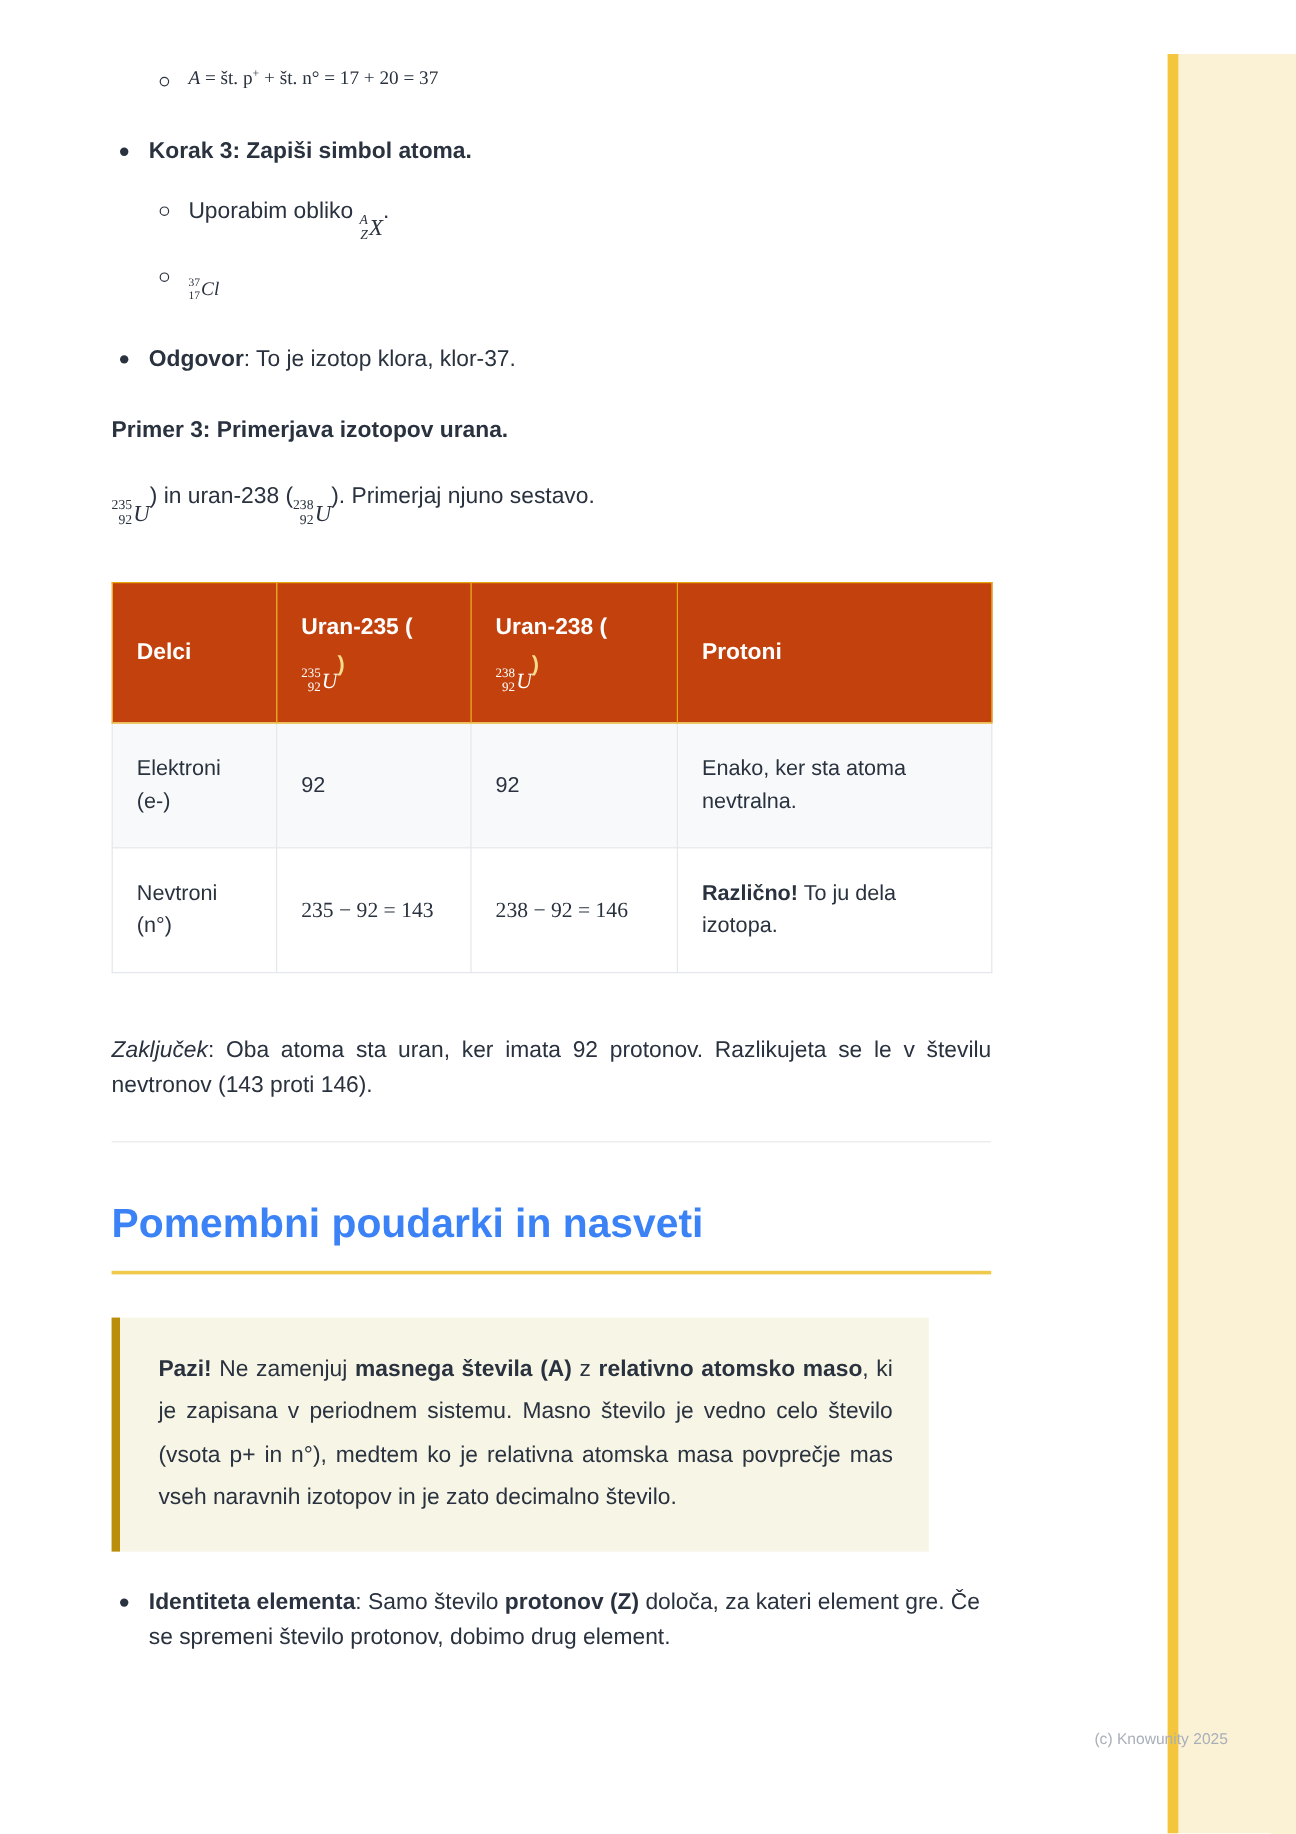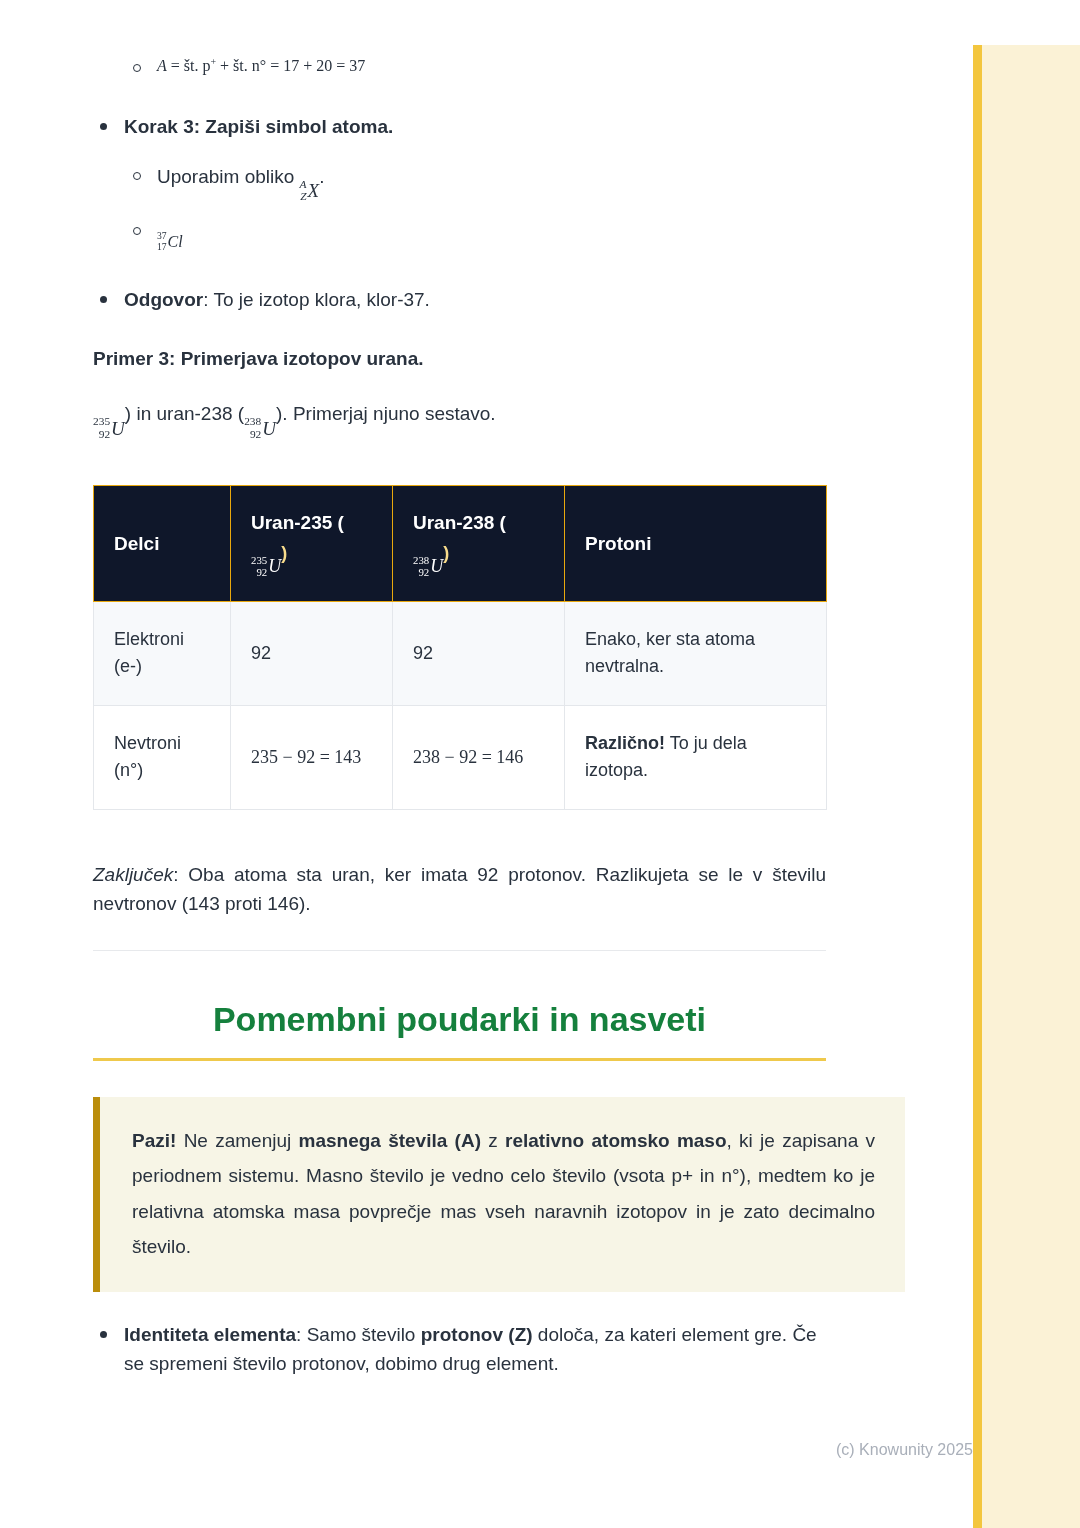--- a/index.html
+++ b/index.html
@@ -49,56 +49,56 @@
   .nuclide .scripts {
     display: inline-flex; flex-direction: column; align-items: flex-end;
     font-size: 0.60em; line-height: 1.12; margin-right: 1px;
   }
   .nuclide .sym { font-style: italic; }
   .nuclide.it .scripts { font-style: italic; }
 
   
   table.compare { border-collapse: collapse; width: 733px; margin-top: 44px; margin-bottom: 50px; font-size: 18px; table-layout: fixed; }
   .compare th {
-    background: #0f172a; color: #ffffff; text-align: left;
+    background: #c2410c; color: #ffffff; text-align: left;
     font-weight: 700; font-size: 19px; vertical-align: middle;
     padding: 22px 20px; height: 104px; border: 1px solid #E8A80D;
   }
   .compare td {
     border: 1px solid #E4E7EB; padding: 22px 20px; vertical-align: middle;
     background: #ffffff; height: 104px; line-height: 1.5;
   }
   .compare tr.alt td { background: #F7F9FB; }
   .compare .th-top { display: block; }
   .compare .th-bottom { display: block; font-weight: 400; font-size: 18px; margin-top: 3px; }
   .compare .paren { color: #F8DC8C; font-weight: 700; }
   .compare .block { display: block; }
   .compare .math-cell { font-family: "Liberation Serif", serif; font-size: 18px; }
 
   .para { width: 733px; }
   .justify { text-align: justify; }
   .italic-lead { font-style: italic; }
 
   .divider { border: none; height: 1px; background: #E7E9EC; width: 733px; }
 
-  .section-title { font-size: 34px; font-weight: 700; color: #15803d; line-height: 1.2; text-align: center; }
+  .section-title { font-size: 34px; font-weight: 700; color: #3b82f6; line-height: 1.2; }
   .title-underline { width: 733px; height: 3px; background: #EFC94C; }
 
   .callout {
-    width: 812px;
+    width: 681px;
     background: #F7F5E6;
     border-left: 7px solid #BA8D0B;
     padding: 26px 30px 28px 32px;
     line-height: 1.85;
     text-align: justify;
   }
 
   .footer-credit {
-    position: absolute; left: 836px; top: 1441px;
-    font-size: 16px; color: #A9AFB9; z-index: 2;
+    position: absolute; left: 912px; top: 1441px;
+    font-size: 13px; color: #A9AFB9; z-index: 2;
   }
 </style>
 </head>
 <body>
 
 <div class="edge-area"></div>
 <div class="edge-line"></div>
 
 <div class="content">
 

